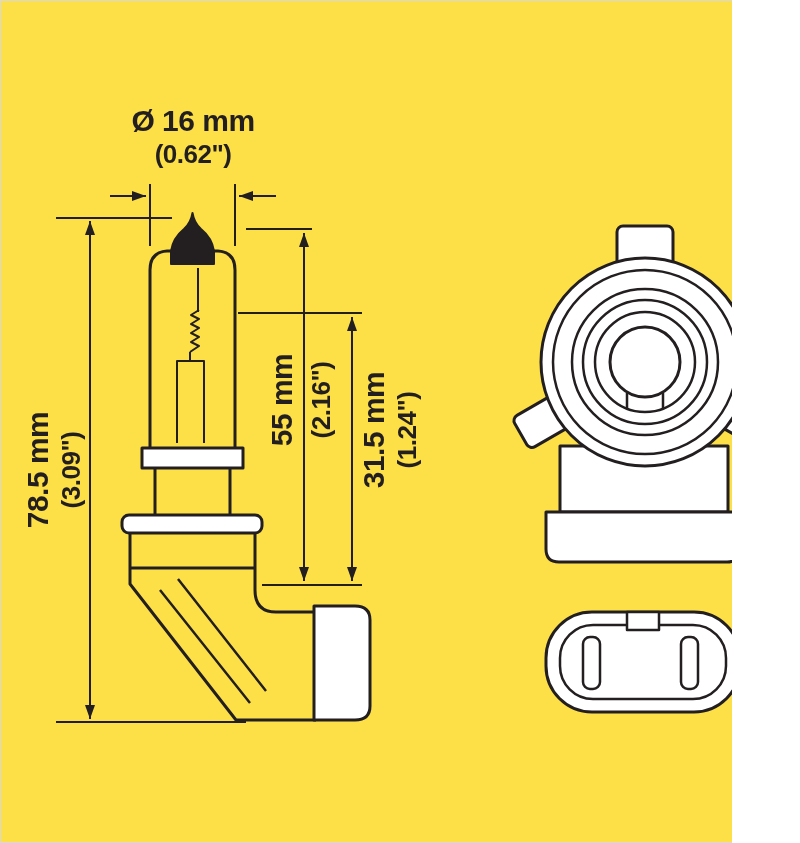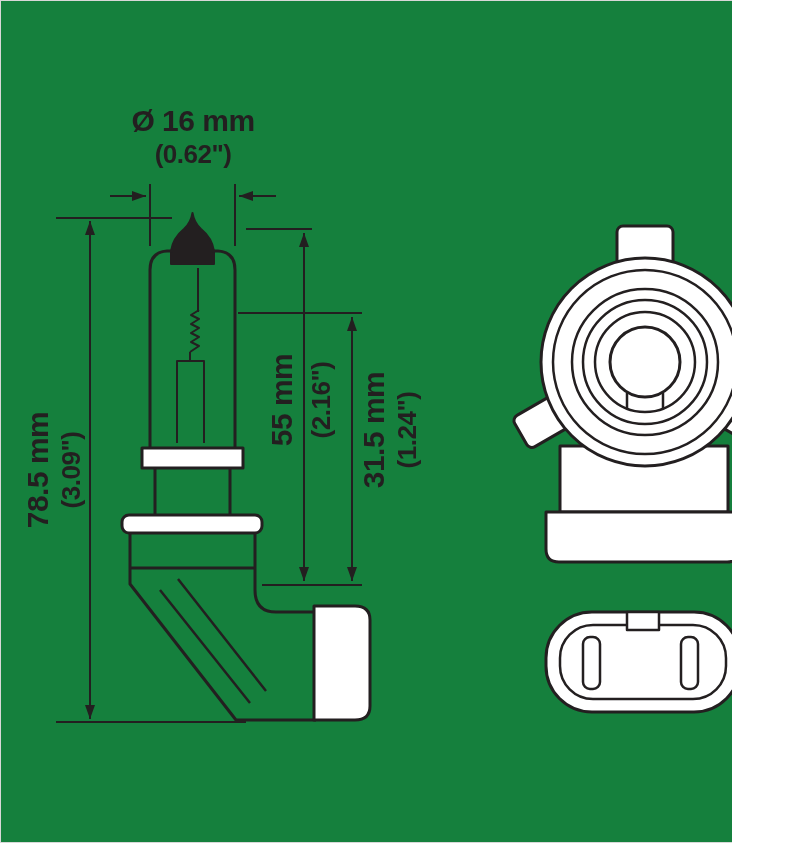--- a/index.html
+++ b/index.html
@@ -4,21 +4,21 @@
 <style>
   html, body {
     margin: 0;
     padding: 0;
     background: #ffffff;
   }
   .stage {
     width: 732px;
     height: 843px;
     position: relative;
-    background: #15803d;
+    background: #fde047;
     overflow: hidden;
     text-align: center;
   }
   svg { display: block; }
   .dim-text {
     font-family: "Liberation Sans", "DejaVu Sans", sans-serif;
     font-weight: 700;
     fill: #231f20;
     stroke: none;
     letter-spacing: -0.5px;

